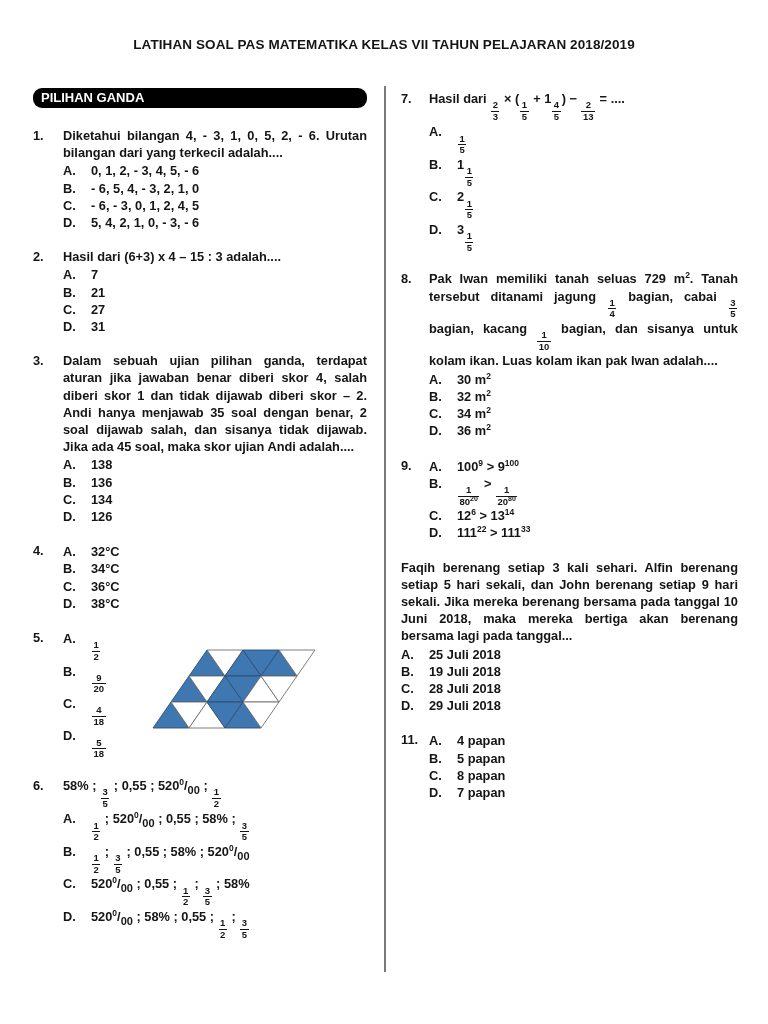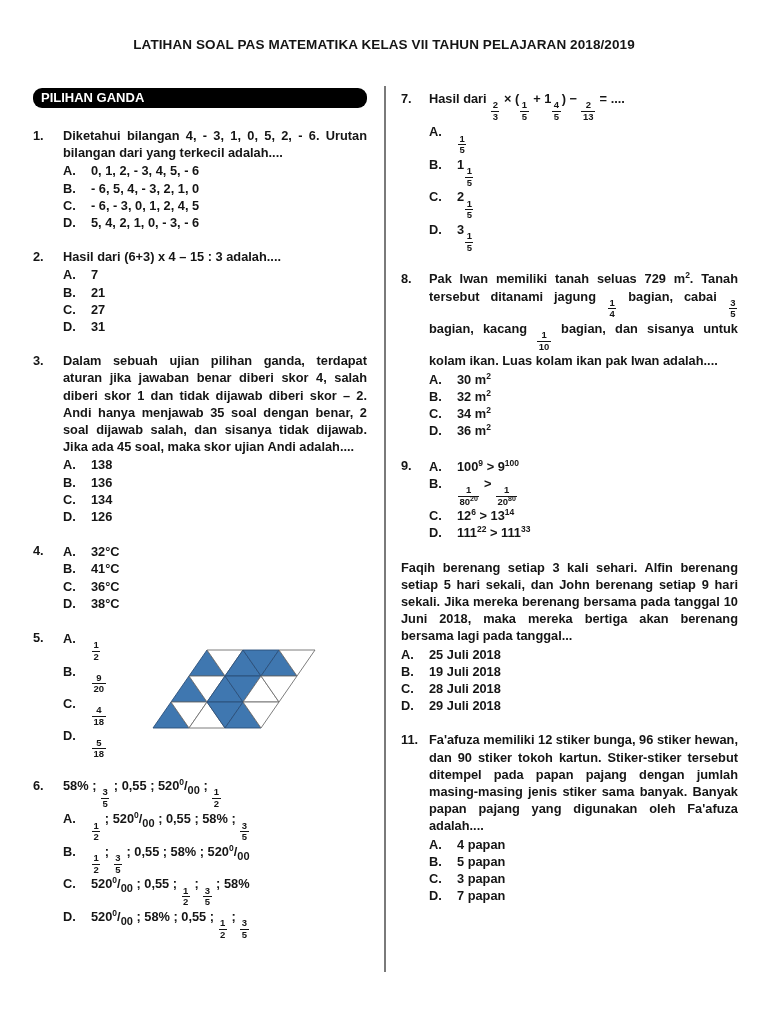--- a/index.html
+++ b/index.html
@@ -124,21 +124,21 @@
     <div class="q">
       <span class="qnum">4.</span>
       <div class="qbody">
         <div class="opts">
           <div class="opt">
             <span class="olabel">A.</span>
             <span class="otext">32°C</span>
           </div>
           <div class="opt">
             <span class="olabel">B.</span>
-            <span class="otext">41°C</span>
+            <span class="otext">34°C</span>
           </div>
           <div class="opt">
             <span class="olabel">C.</span>
             <span class="otext">36°C</span>
           </div>
           <div class="opt">
             <span class="olabel">D.</span>
             <span class="otext">38°C</span>
           </div>
         </div>
@@ -387,33 +387,32 @@
           <div class="opt">
             <span class="olabel">D.</span>
             <span class="otext">29 Juli 2018</span>
           </div>
         </div>
       </div>
     </div>
     <div class="q">
       <span class="qnum">11.</span>
       <div class="qbody">
-        <div class="stem">Fa'afuza memiliki 12 stiker bunga, 96 stiker hewan, dan 90 stiker tokoh kartun. Stiker-stiker tersebut ditempel pada papan pajang dengan jumlah masing-masing jenis stiker sama banyak. Banyak papan pajang yang digunakan oleh Fa'afuza adalah....</div>
         <div class="opts">
           <div class="opt">
             <span class="olabel">A.</span>
             <span class="otext">4 papan</span>
           </div>
           <div class="opt">
             <span class="olabel">B.</span>
             <span class="otext">5 papan</span>
           </div>
           <div class="opt">
             <span class="olabel">C.</span>
-            <span class="otext">3 papan</span>
+            <span class="otext">8 papan</span>
           </div>
           <div class="opt">
             <span class="olabel">D.</span>
             <span class="otext">7 papan</span>
           </div>
         </div>
       </div>
     </div>
   </div>
 

